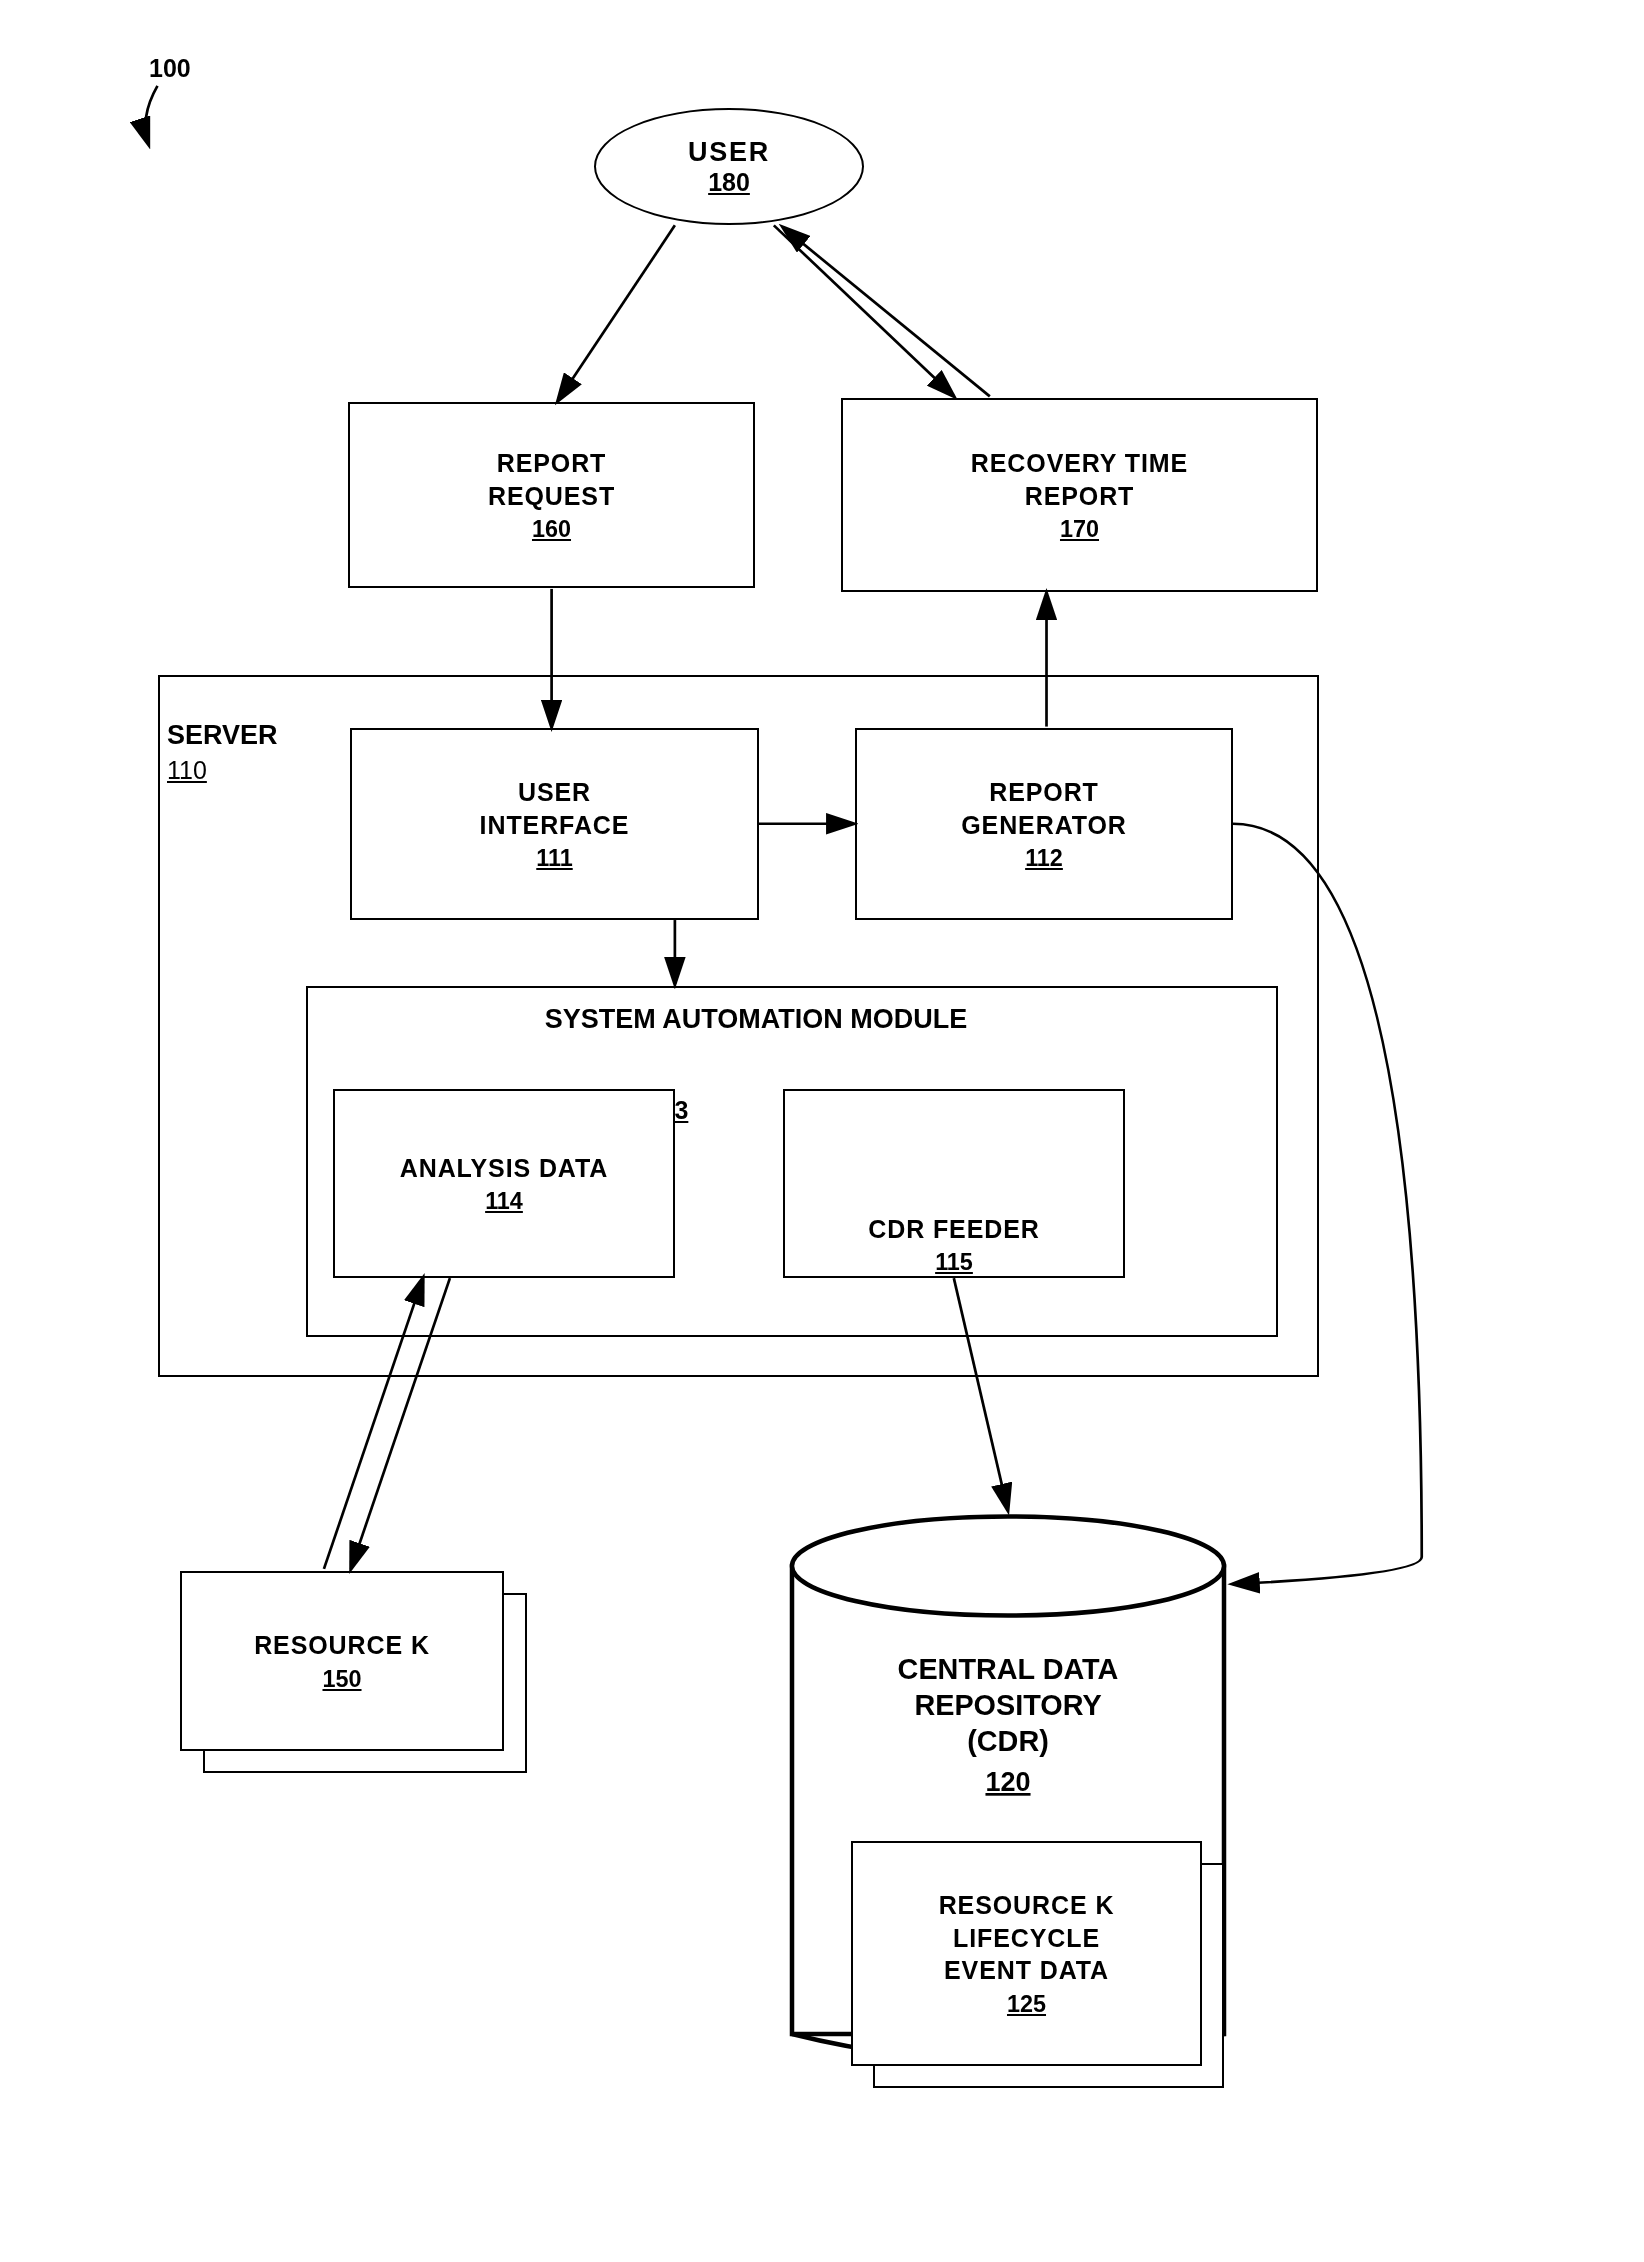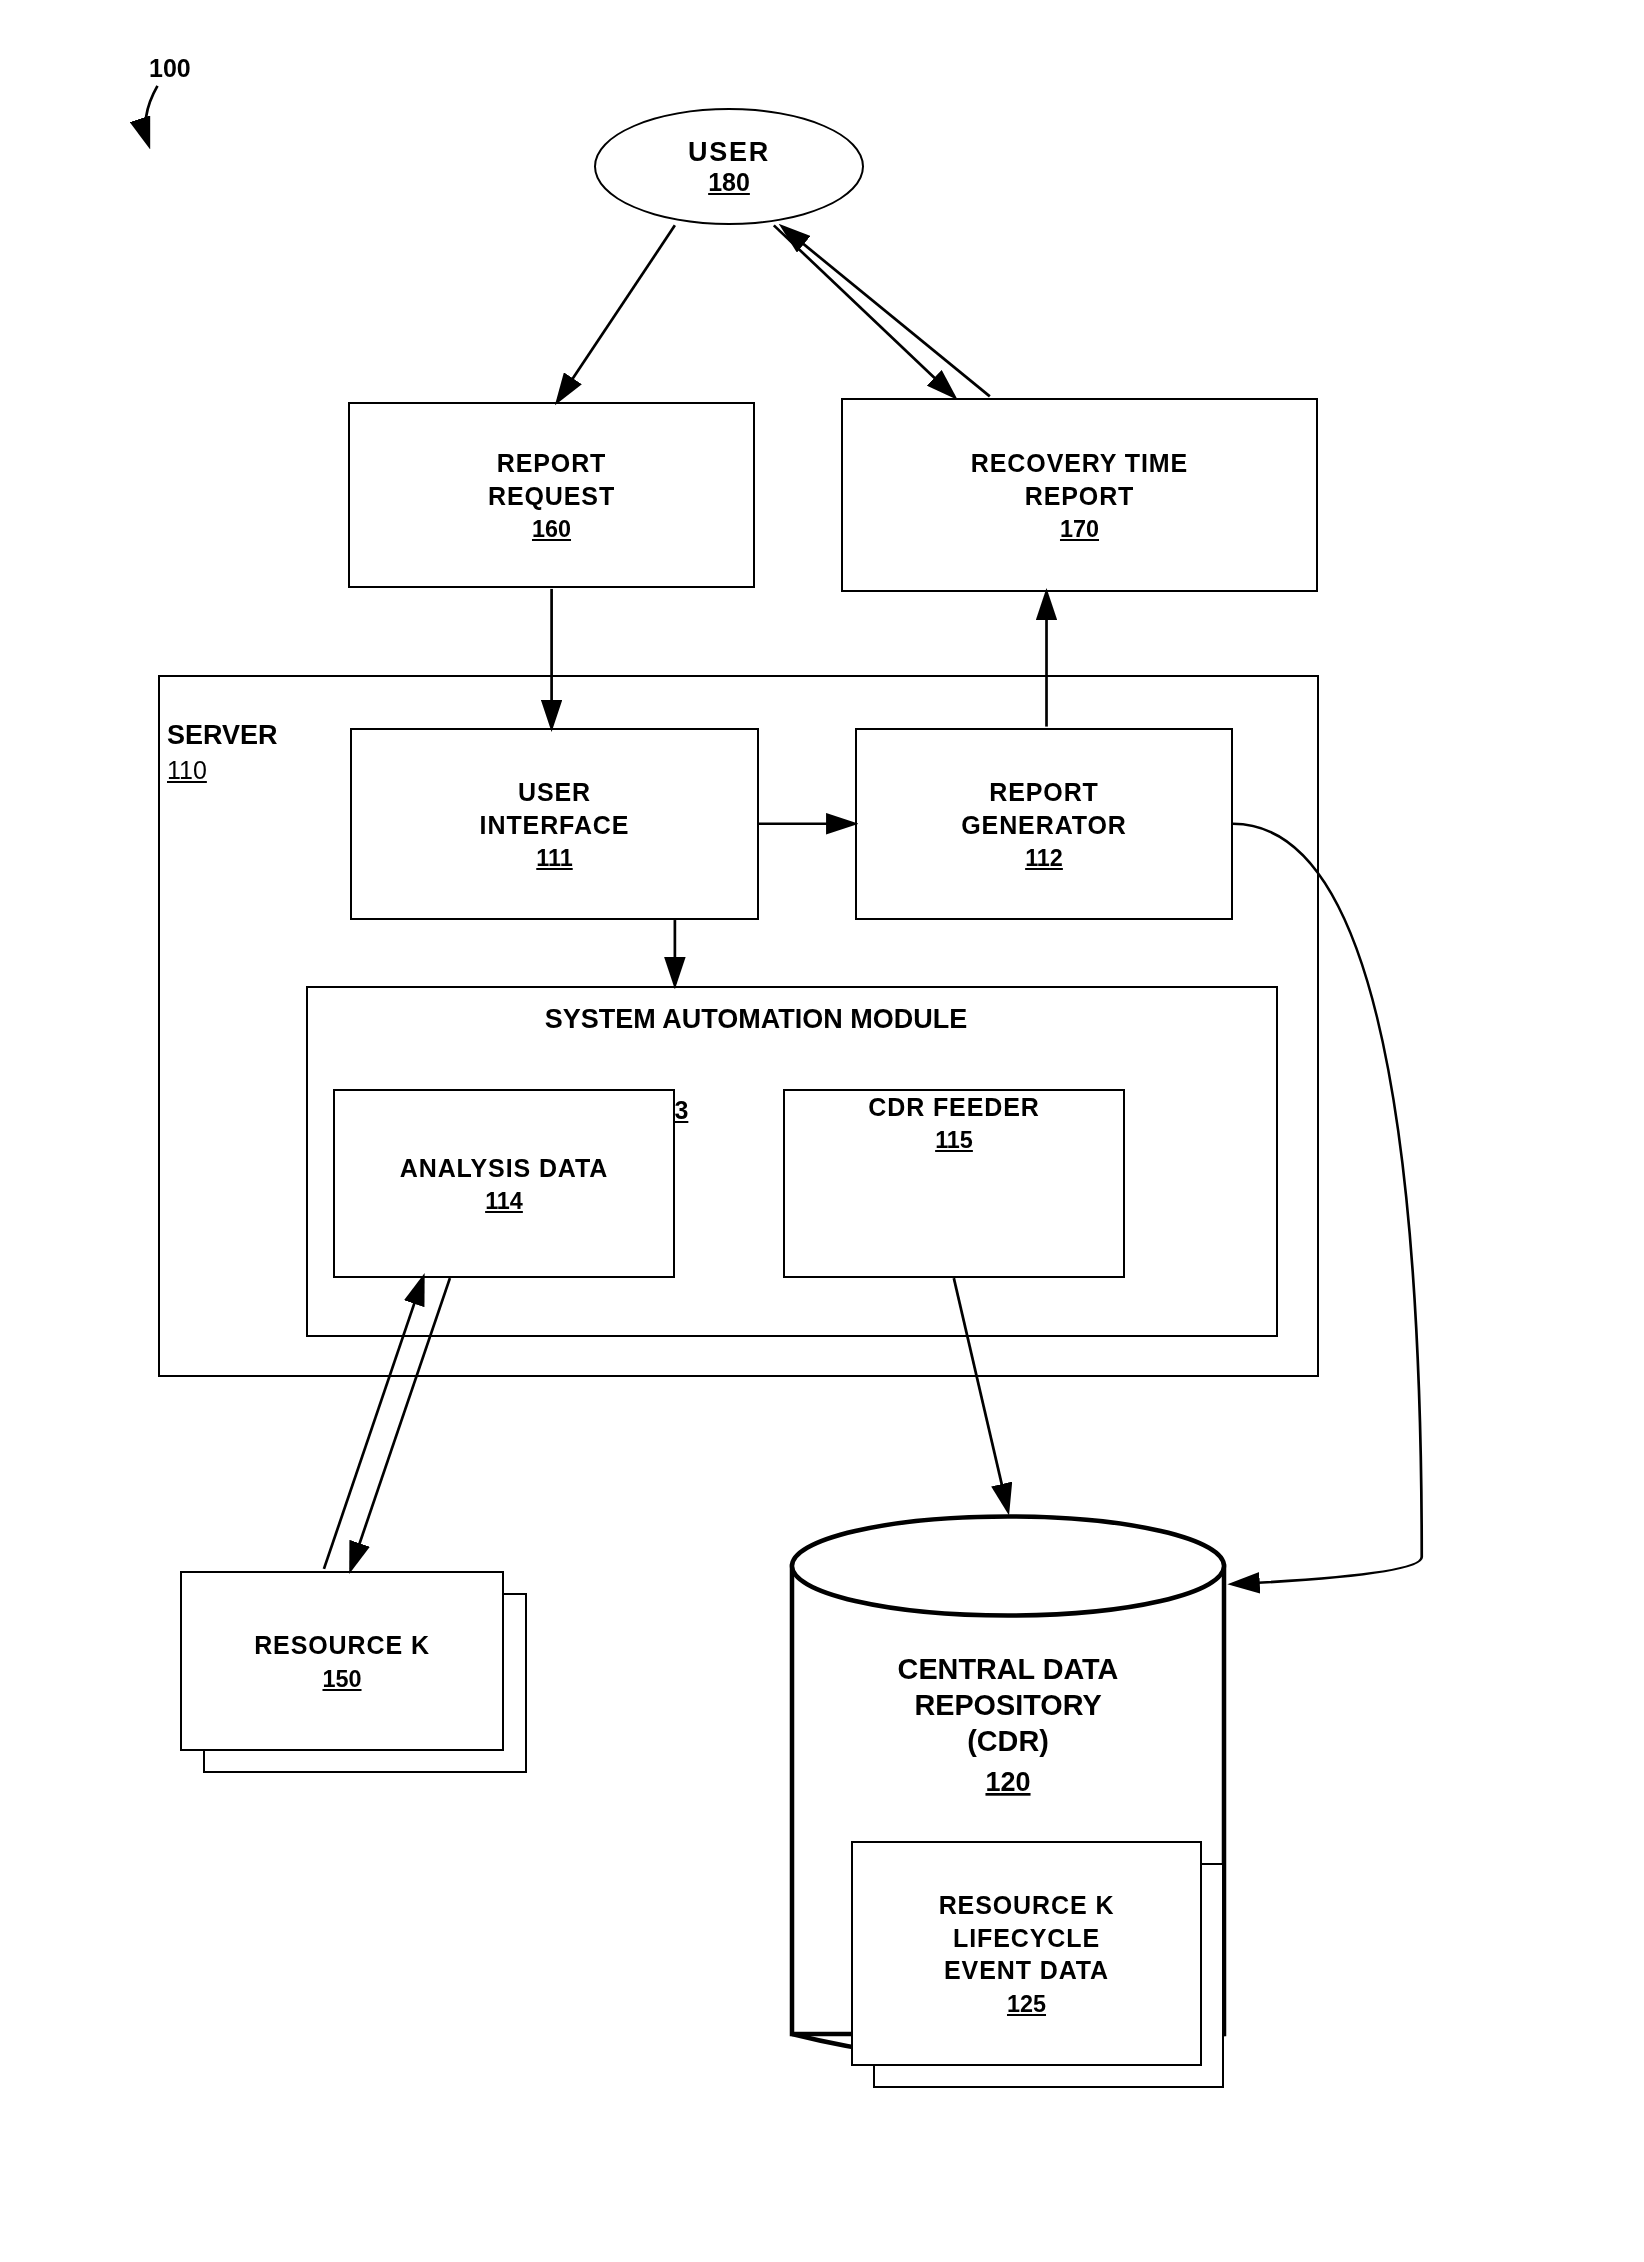--- a/index.html
+++ b/index.html
@@ -190,21 +190,21 @@
       position: absolute;
       top: 1089px;
       left: 783px;
       width: 342px;
       height: 189px;
       border: 2.7px solid #000;
       background: #fff;
       display: flex;
       flex-direction: column;
       align-items: center;
-      justify-content: flex-start;
+      justify-content: flex-end;
     }
 
     
     .resource-k-shadow {
       position: absolute;
       top: 1593px;
       left: 203px;
       width: 324px;
       height: 180px;
       border: 2.7px solid #000;

